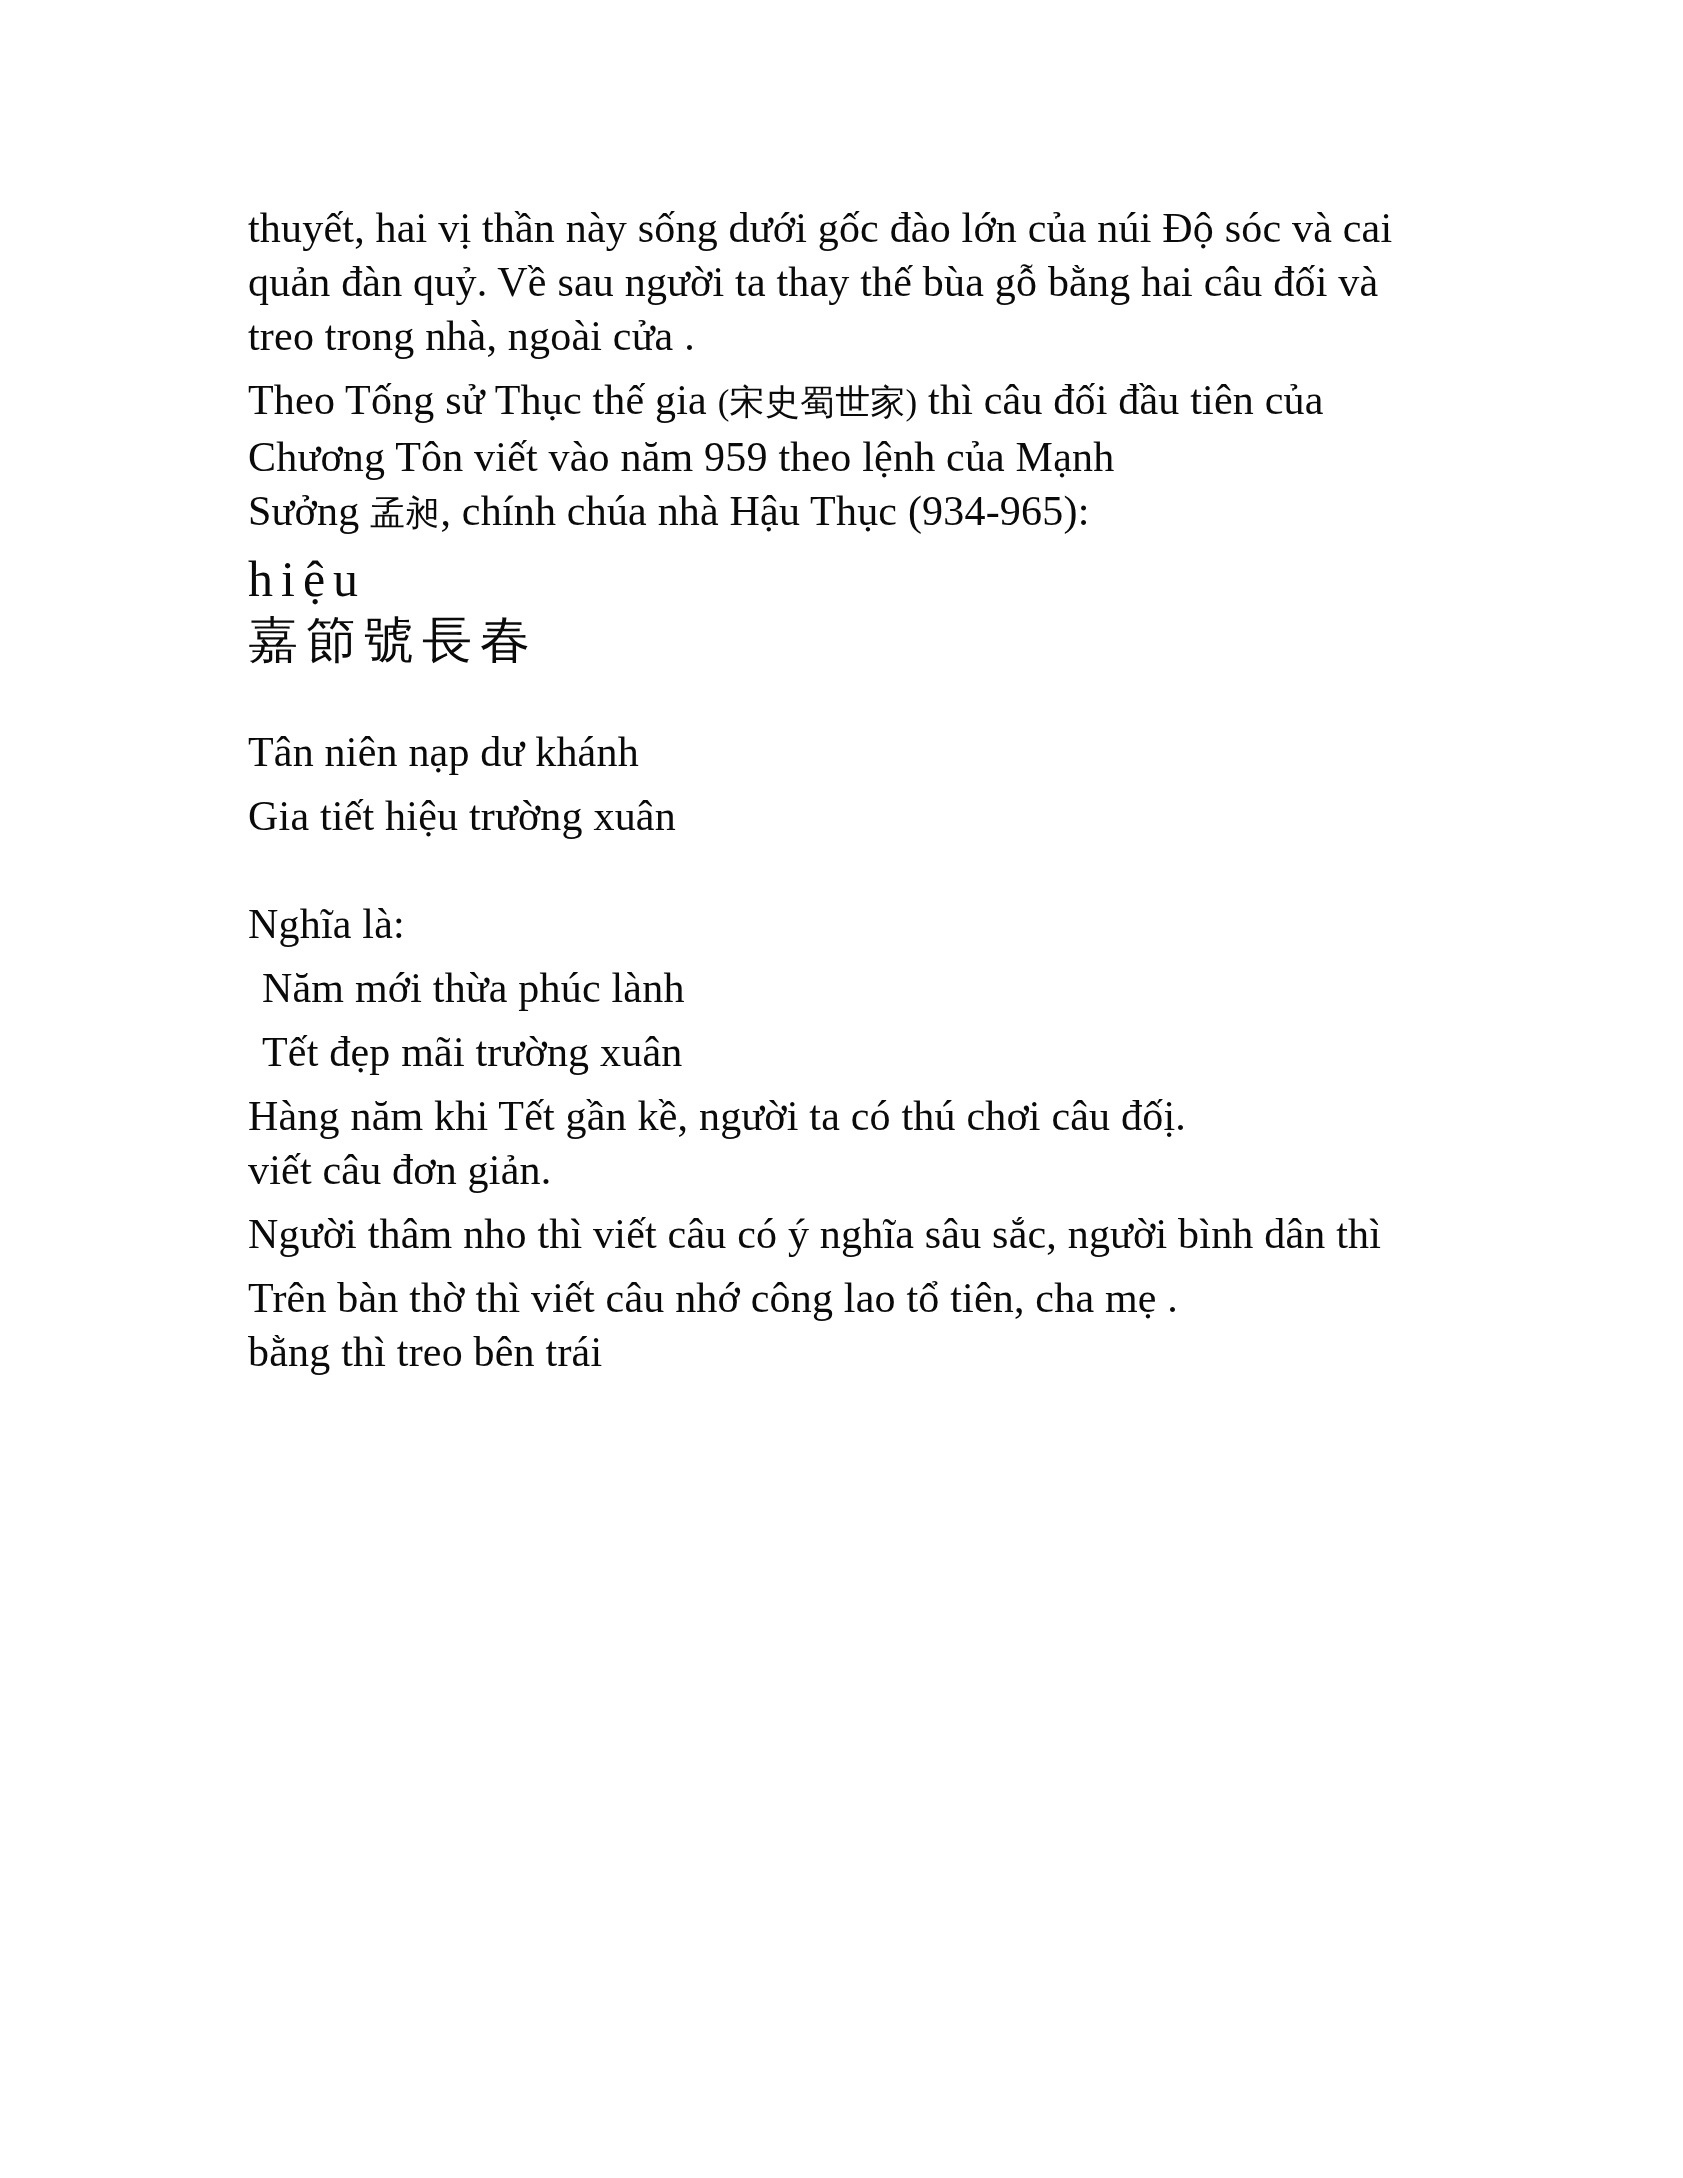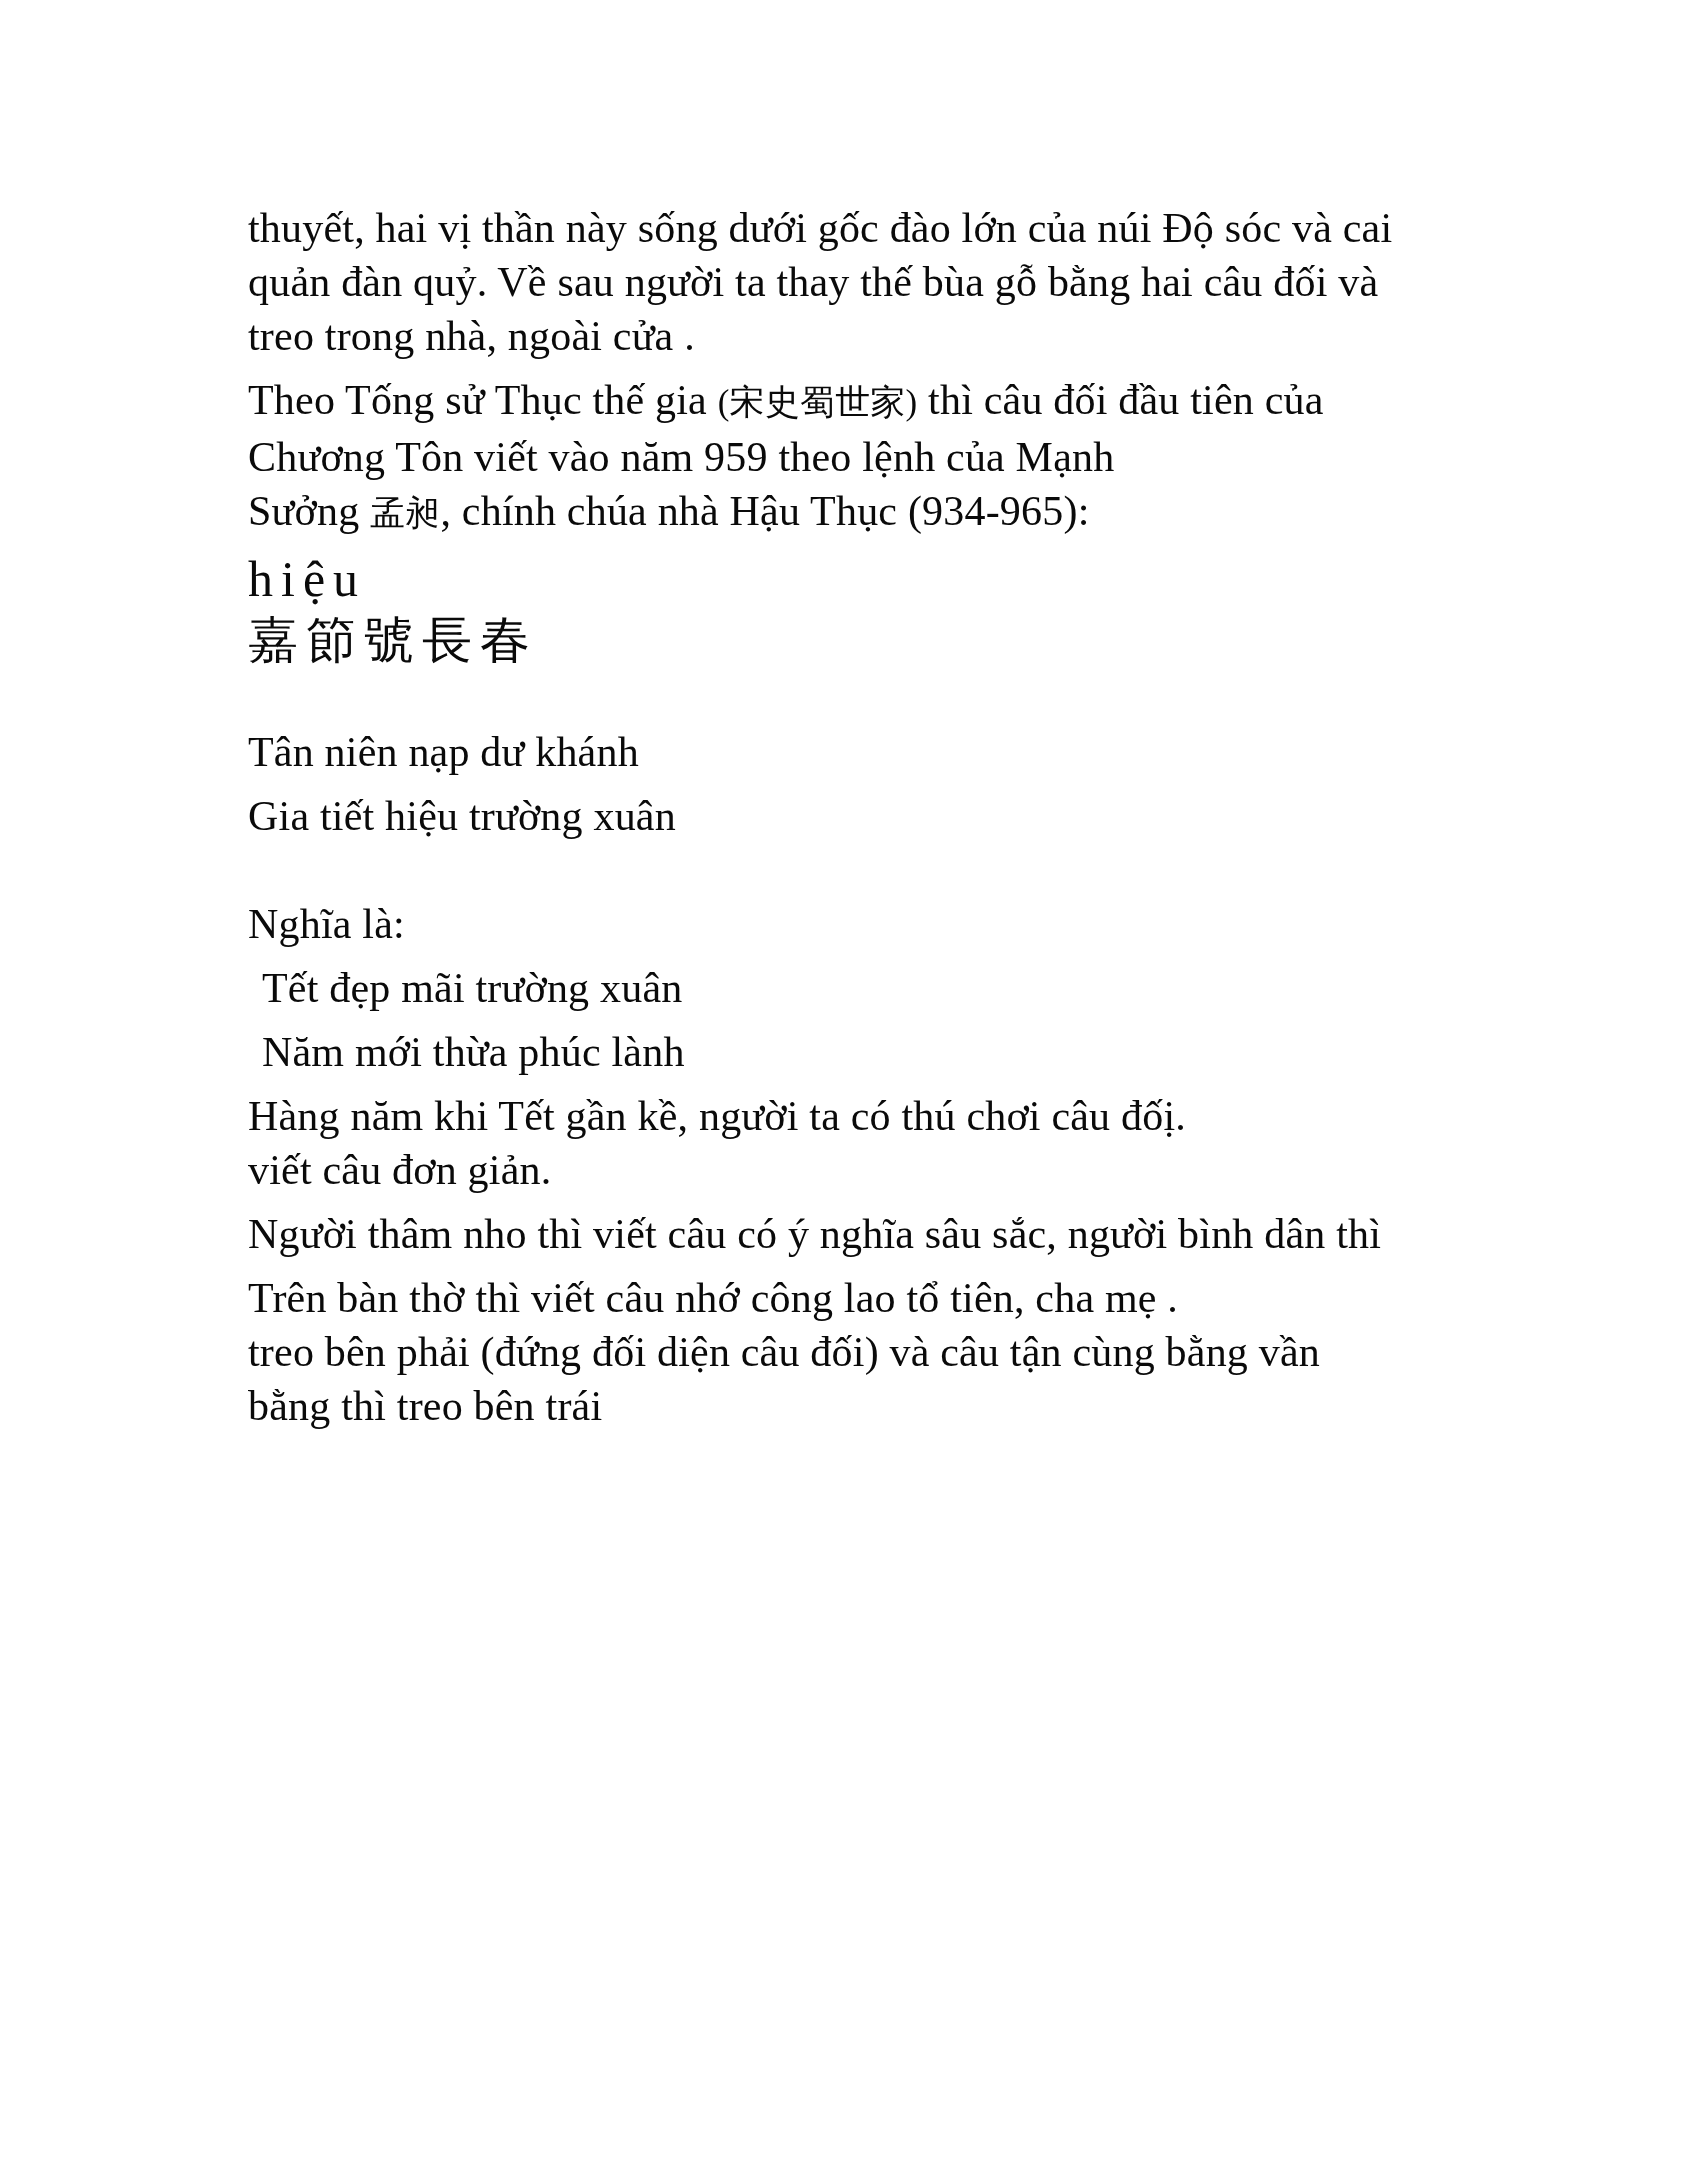--- a/index.html
+++ b/index.html
@@ -50,23 +50,22 @@
       <div class="line"><span>quản đàn quỷ. Về sau người ta thay thế bùa gỗ bằng hai câu đối và</span></div>
       <div class="line"><span>treo trong nhà, ngoài cửa .</span></div>
       <div class="line gap-paragraph"><span>Theo Tống sử Thục thế gia </span><span class="han-small">(宋史蜀世家)</span><span> thì câu đối đầu tiên của</span></div>
       <div class="line"><span>Chương Tôn viết vào năm 959 theo lệnh của Mạnh</span></div>
       <div class="line"><span>Sưởng </span><span class="han-small">孟昶</span><span>, chính chúa nhà Hậu Thục (934-965):</span></div>
       <div class="line han gap-small"><span>hiệu</span></div>
       <div class="line han"><span>嘉節號長春</span></div>
       <div class="line gap-blank"><span>Tân niên nạp dư khánh</span></div>
       <div class="line gap-paragraph"><span>Gia tiết hiệu trường xuân</span></div>
       <div class="line gap-blank"><span>Nghĩa là:</span></div>
+      <div class="line gap-paragraph indent"><span>Năm mới thừa phúc lành</span></div>
       <div class="line gap-paragraph indent"><span>Tết đẹp mãi trường xuân</span></div>
-      <div class="line gap-paragraph indent"><span>Năm mới thừa phúc lành</span></div>
       <div class="line gap-paragraph"><span>Hàng năm khi Tết gần kề, người ta có thú chơi câu đốị.</span></div>
       <div class="line"><span>viết câu đơn giản.</span></div>
       <div class="line gap-paragraph"><span>Người thâm nho thì viết câu có ý nghĩa sâu sắc, người bình dân thì</span></div>
       <div class="line gap-paragraph"><span>Trên bàn thờ thì viết câu nhớ công lao tổ tiên, cha mẹ .</span></div>
-      <div class="line"><span>treo bên phải (đứng đối diện câu đối) và câu tận cùng bằng vần</span></div>
       <div class="line"><span>bằng thì treo bên trái</span></div>
     </div>
 </div>
 
 
 </body></html>

